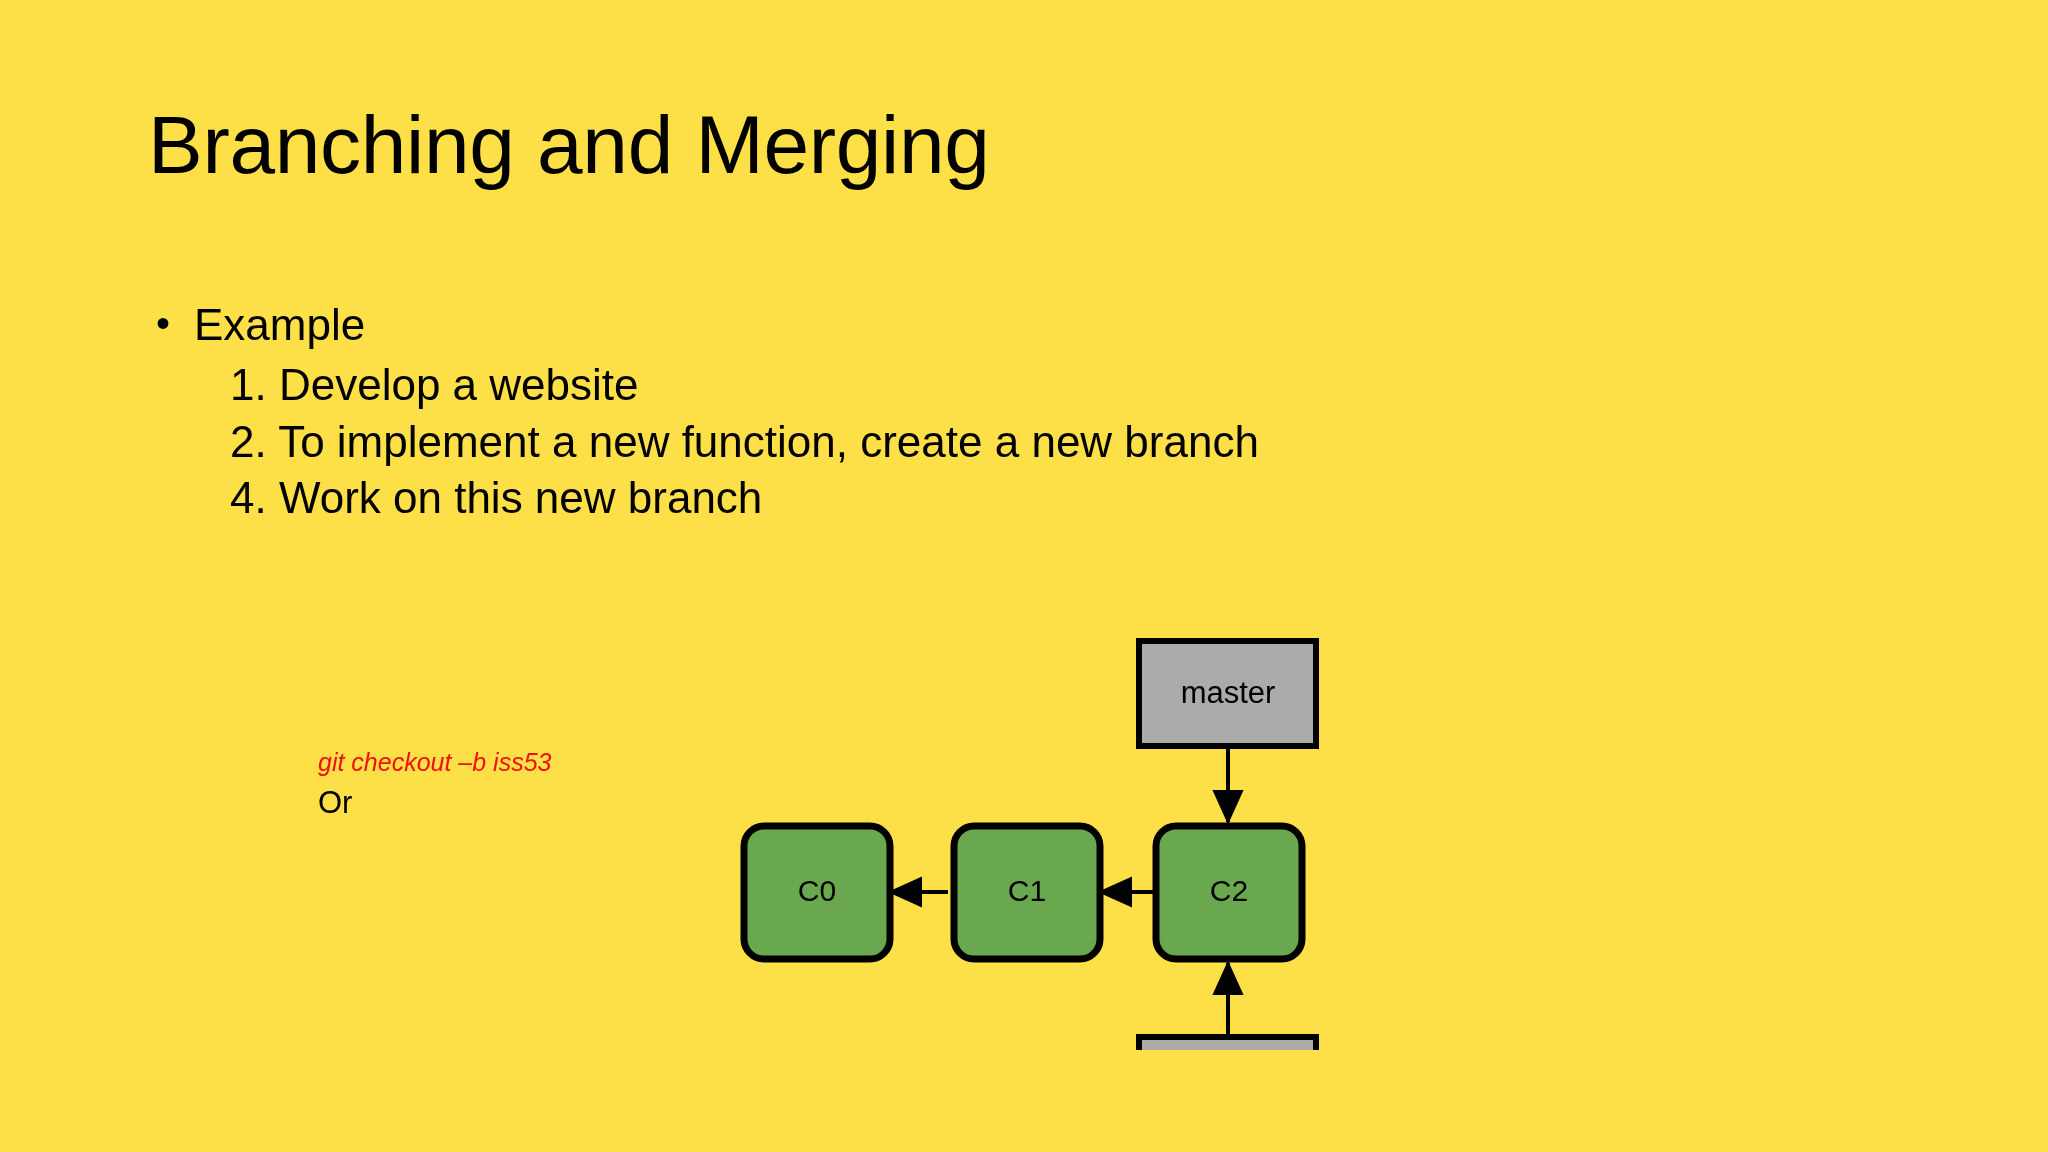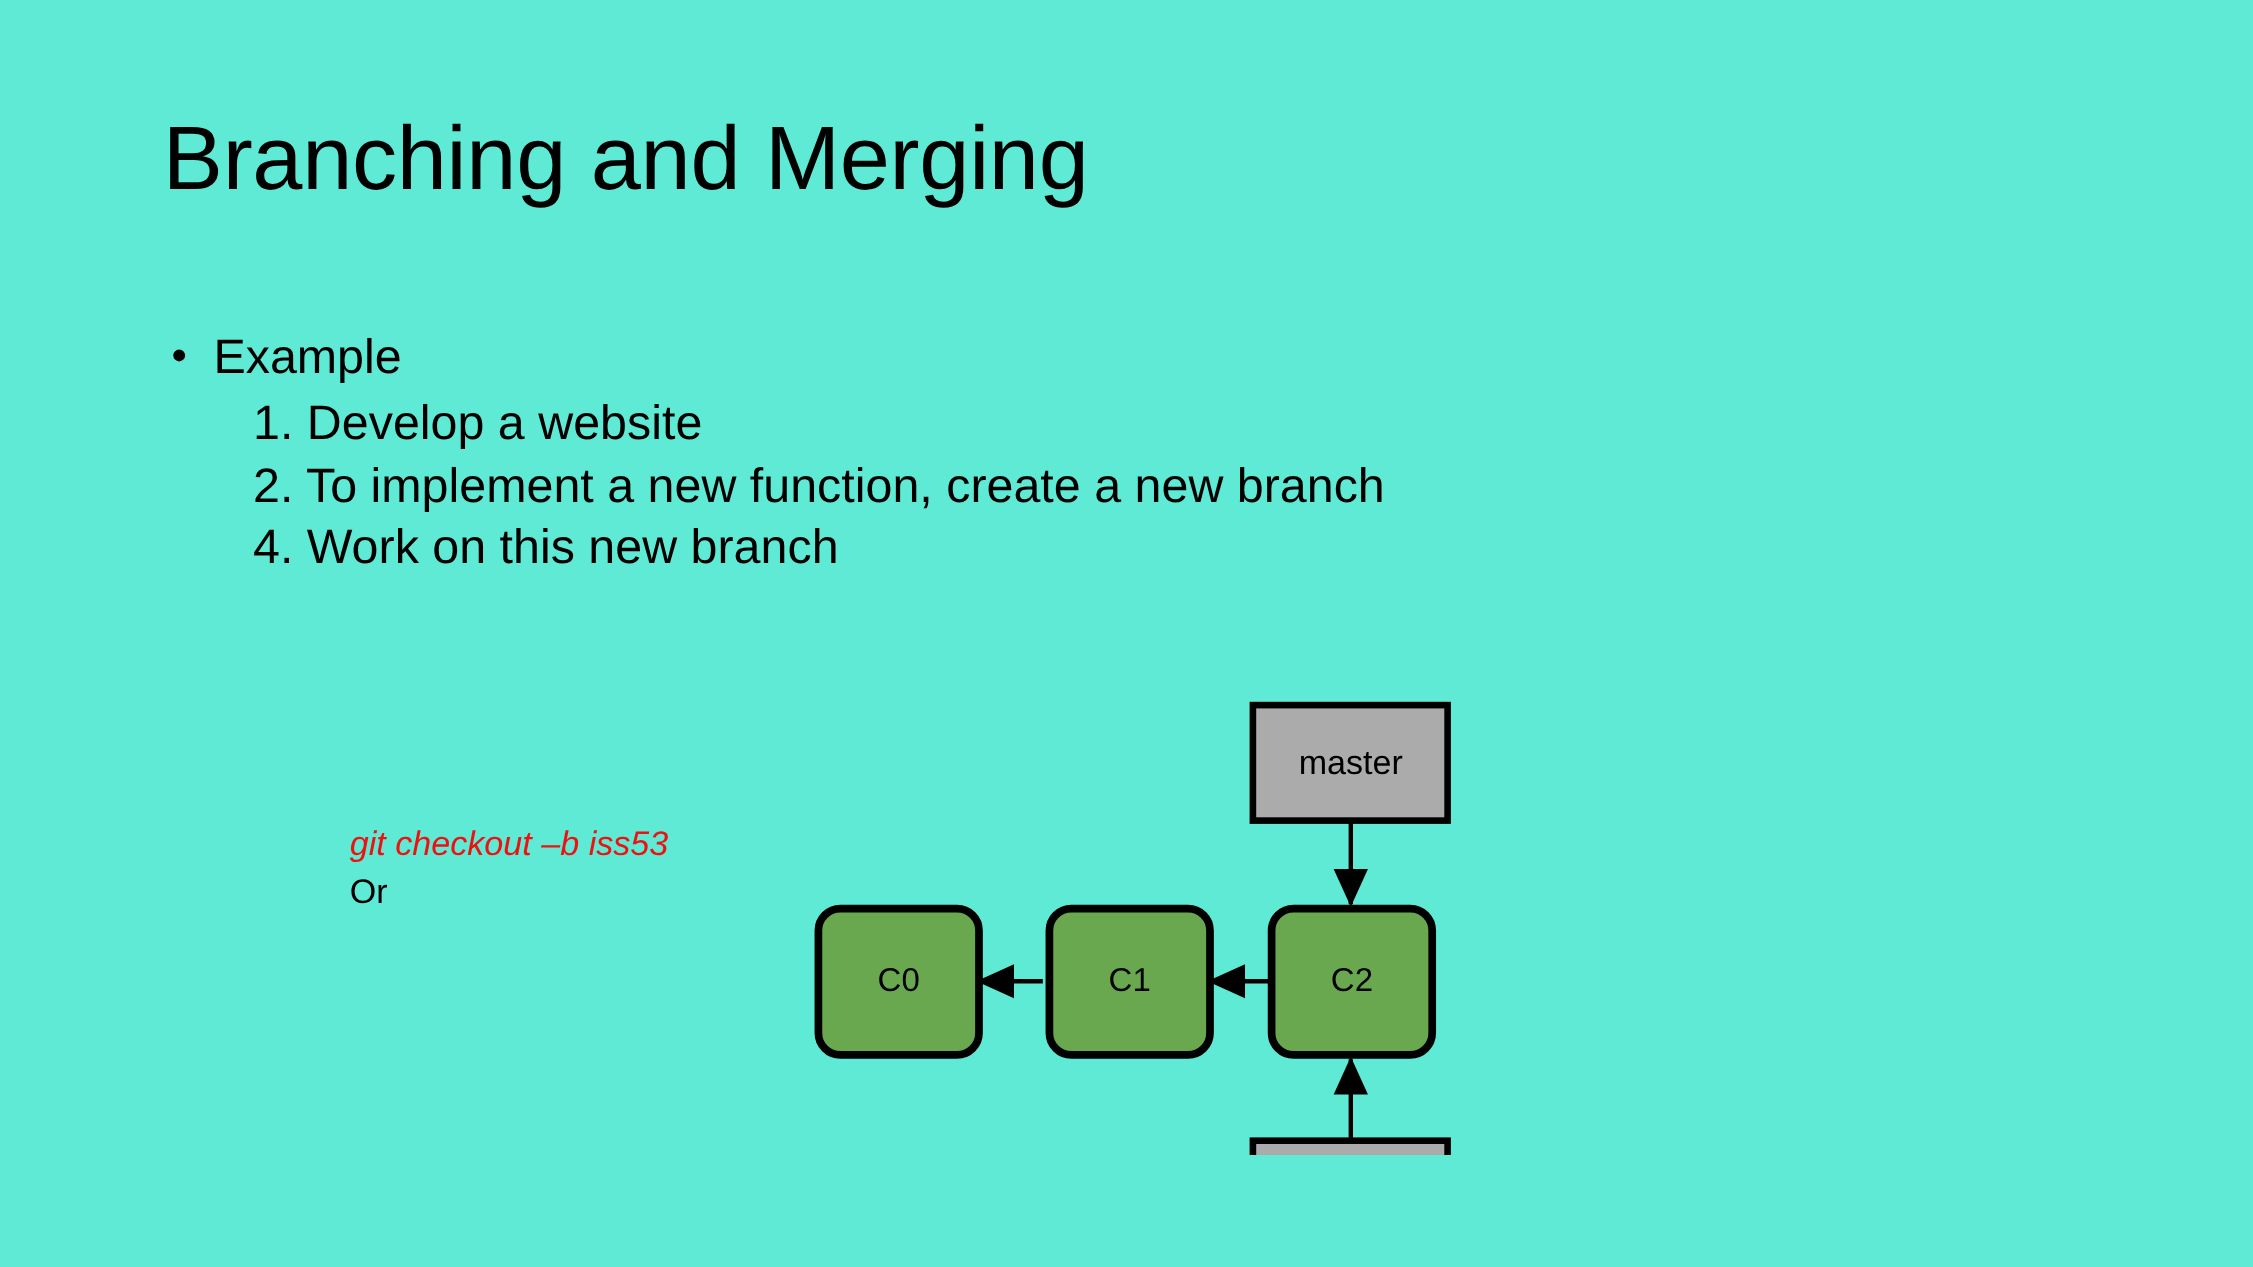--- a/index.html
+++ b/index.html
@@ -12,21 +12,21 @@
     height: 1152px;
     overflow: hidden;
     font-family: "Liberation Sans", sans-serif;
     color: #000000;
     position: relative;
   }
 
   .slide {
     position: absolute;
     inset: 0;
-    background: #5eead4;
+    background: #fde047;
   }
 
   
   .slide-title {
     position: absolute;
     left: 148px;
     top: 100px;
     font-size: 82px;
     font-weight: 400;
     line-height: 1.1;
@@ -70,21 +70,21 @@
 
   
   .cmd-block {
     position: absolute;
     left: 318px;
     top: 745px;
     width: 330px;
     text-align: left;
   }
   .cmd-line {
-    font-size: 31px;
+    font-size: 25px;
     line-height: 1.42;
     font-style: italic;
     color: #ee1111;
     white-space: nowrap;
   }
   .cmd-or {
     font-size: 31px;
     line-height: 1.42;
     font-style: normal;
     color: #000000;

